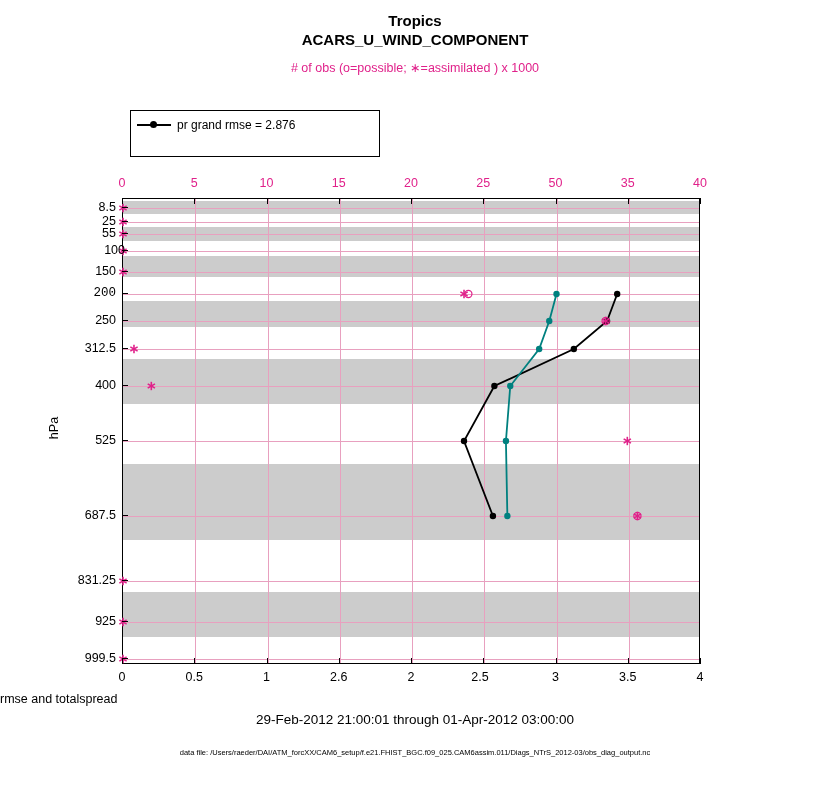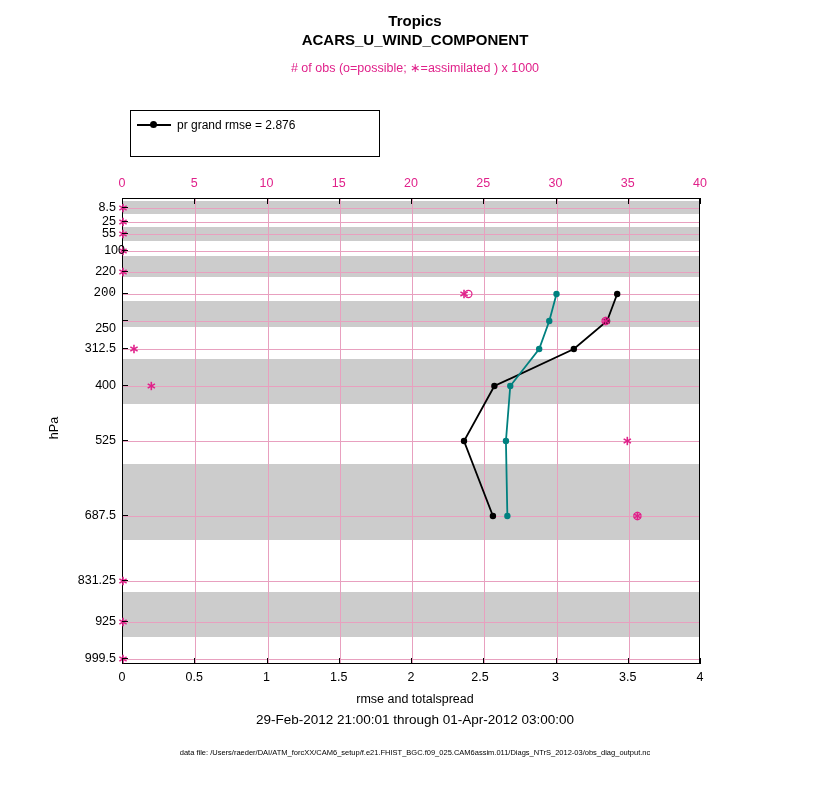--- a/index.html
+++ b/index.html
@@ -111,21 +111,20 @@
     font-size: 12.5px;
     color: #000;
     white-space: nowrap;
     text-align: right;
     transform: translateY(-50%);
   }
   .axis-name-bottom {
     position: absolute;
     left: 0;
     width: 830px;
-    text-align: center;
     font-size: 12.5px;
   }
   .axis-name-y {
     position: absolute;
     font-size: 12.5px;
     transform: rotate(-90deg);
     transform-origin: 50% 50%;
     white-space: nowrap;
   }
   .date-range {
@@ -343,55 +342,55 @@
     <div class="tick-bottom" style="left: 194.25px; top: 658px; height: 6px;"></div>
     <div class="tick-top" style="left: 194.25px; top: 198px; height: 6px;"></div>
     <div class="bottom-tick-label" style="left: 194.25px; top: 670px;">0.5</div>
     <div class="top-tick-label" style="left: 194.25px; top: 176px;">5</div>
     <div class="tick-bottom" style="left: 266.5px; top: 658px; height: 6px;"></div>
     <div class="tick-top" style="left: 266.5px; top: 198px; height: 6px;"></div>
     <div class="bottom-tick-label" style="left: 266.5px; top: 670px;">1</div>
     <div class="top-tick-label" style="left: 266.5px; top: 176px;">10</div>
     <div class="tick-bottom" style="left: 338.75px; top: 658px; height: 6px;"></div>
     <div class="tick-top" style="left: 338.75px; top: 198px; height: 6px;"></div>
-    <div class="bottom-tick-label" style="left: 338.75px; top: 670px;">1.5</div>
+    <div class="bottom-tick-label" style="left: 338.75px; top: 670px;">2.6</div>
     <div class="top-tick-label" style="left: 338.75px; top: 176px;">15</div>
     <div class="tick-bottom" style="left: 411px; top: 658px; height: 6px;"></div>
     <div class="tick-top" style="left: 411px; top: 198px; height: 6px;"></div>
     <div class="bottom-tick-label" style="left: 411px; top: 670px;">2</div>
     <div class="top-tick-label" style="left: 411px; top: 176px;">20</div>
     <div class="tick-bottom" style="left: 483.25px; top: 658px; height: 6px;"></div>
     <div class="tick-top" style="left: 483.25px; top: 198px; height: 6px;"></div>
     <div class="bottom-tick-label" style="left: 480px; top: 670px;">2.5</div>
     <div class="top-tick-label" style="left: 483.25px; top: 176px;">25</div>
     <div class="tick-bottom" style="left: 555.5px; top: 658px; height: 6px;"></div>
     <div class="tick-top" style="left: 555.5px; top: 198px; height: 6px;"></div>
     <div class="bottom-tick-label" style="left: 555.5px; top: 670px;">3</div>
-    <div class="top-tick-label" style="left: 555.5px; top: 176px;">30</div>
+    <div class="top-tick-label" style="left: 555.5px; top: 176px;">50</div>
     <div class="tick-bottom" style="left: 627.75px; top: 658px; height: 6px;"></div>
     <div class="tick-top" style="left: 627.75px; top: 198px; height: 6px;"></div>
     <div class="bottom-tick-label" style="left: 627.75px; top: 670px;">3.5</div>
     <div class="top-tick-label" style="left: 627.75px; top: 176px;">35</div>
     <div class="tick-bottom" style="left: 700px; top: 658px; height: 6px;"></div>
     <div class="tick-top" style="left: 700px; top: 198px; height: 6px;"></div>
     <div class="bottom-tick-label" style="left: 700px; top: 670px;">4</div>
     <div class="top-tick-label" style="left: 700px; top: 176px; text-align: center;">40</div>
     <div class="ylabel-text" style="top: 207px; left: 56px; width: 60px;">8.5</div>
     <div class="tick-bottom" style="left: 122px; top: 206.5px; width: 6px; height: 1px;"></div>
     <div class="ylabel-text" style="top: 221px; left: 56px; width: 60px;">25</div>
     <div class="tick-bottom" style="left: 122px; top: 220.5px; width: 6px; height: 1px;"></div>
     <div class="ylabel-text" style="top: 233px; left: 56px; width: 60px;">55</div>
     <div class="tick-bottom" style="left: 122px; top: 232.5px; width: 6px; height: 1px;"></div>
     <div class="ylabel-text" style="top: 250px; left: 65px; width: 60px;">100</div>
     <div class="tick-bottom" style="left: 122px; top: 249.5px; width: 6px; height: 1px;"></div>
-    <div class="ylabel-text" style="top: 271px; left: 56px; width: 60px;">220</div>
+    <div class="ylabel-text" style="top: 271px; left: 56px; width: 60px;">150</div>
     <div class="tick-bottom" style="left: 122px; top: 270.5px; width: 6px; height: 1px;"></div>
     <div class="ylabel-text" style="top: 293px; left: 56px; width: 60px; font-family: Liberation Mono, monospace;">200</div>
     <div class="tick-bottom" style="left: 122px; top: 292.5px; width: 6px; height: 1px;"></div>
-    <div class="ylabel-text" style="top: 328px; left: 56px; width: 60px;">250</div>
+    <div class="ylabel-text" style="top: 320px; left: 56px; width: 60px;">250</div>
     <div class="tick-bottom" style="left: 122px; top: 319.5px; width: 6px; height: 1px;"></div>
     <div class="ylabel-text" style="top: 348px; left: 56px; width: 60px;">312.5</div>
     <div class="tick-bottom" style="left: 122px; top: 347.5px; width: 6px; height: 1px;"></div>
     <div class="ylabel-text" style="top: 385px; left: 56px; width: 60px;">400</div>
     <div class="tick-bottom" style="left: 122px; top: 384.5px; width: 6px; height: 1px;"></div>
     <div class="ylabel-text" style="top: 440px; left: 56px; width: 60px;">525</div>
     <div class="tick-bottom" style="left: 122px; top: 439.5px; width: 6px; height: 1px;"></div>
     <div class="ylabel-text" style="top: 515px; left: 56px; width: 60px;">687.5</div>
     <div class="tick-bottom" style="left: 122px; top: 514.5px; width: 6px; height: 1px;"></div>
     <div class="ylabel-text" style="top: 580px; left: 56px; width: 60px;">831.25</div>

